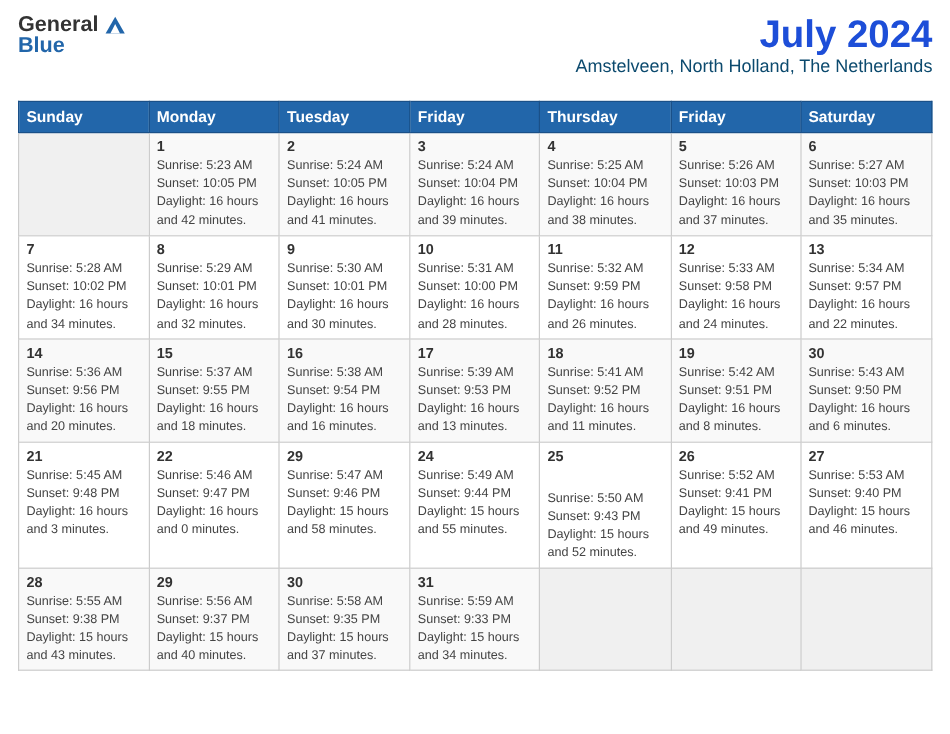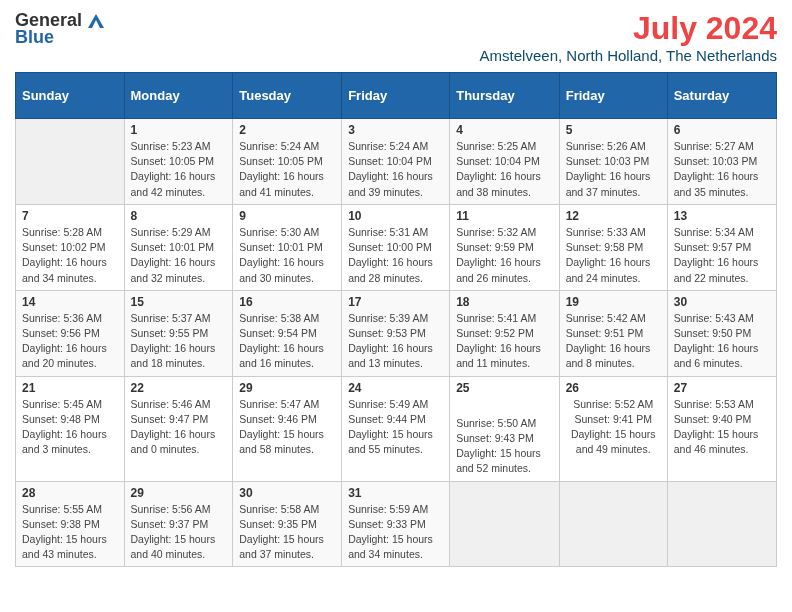--- a/index.html
+++ b/index.html
@@ -7,55 +7,55 @@
       font-family: Arial, sans-serif;
       background: #fff;
       width: 792px;
       min-height: 612px;
       padding: 10px 15px 15px;
     }
     .header {
       display: flex;
       justify-content: space-between;
       align-items: flex-start;
-      margin-bottom: 8px;
+      margin-bottom: 20px;
     }
     .logo {
       display: flex;
       flex-direction: column;
       align-items: flex-start;
     }
     .logo-row {
       display: flex;
       align-items: center;
       gap: 2px;
     }
     .title-block {
       text-align: right;
     }
     .title-block h1 {
       font-size: 32px;
       font-weight: bold;
-      color: #ef4444;
+      color: #1d4ed8;
     }
     .title-block h2 {
       font-size: 15px;
       font-weight: normal;
       color: #0c4a6e;
     }
     .calendar {
       width: 100%;
       border-collapse: collapse;
       border: 1px solid #ccc;
     }
     .calendar th {
       background: #2266aa;
       color: #fff;
       text-align: left;
-      padding: 15px 6px;
+      padding: 5px 6px;
       font-size: 13px;
       font-weight: bold;
       border: 1px solid #1a5088;
     }
     .calendar td {
       vertical-align: top;
       border: 1px solid #ccc;
       padding: 4px 6px;
       font-size: 10.5px;
       color: #333;
@@ -293,21 +293,21 @@
         </td>
         <td>
           <div class="day-num">25</div>
           <div class="day-info" style="white-space: pre-line; margin-top: 21px;">Sunrise: 5:50 AM
 Sunset: 9:43 PM
 Daylight: 15 hours
 and 52 minutes.</div>
         </td>
         <td>
           <div class="day-num">26</div>
-          <div class="day-info" style="white-space: pre-line; text-align: center;">Sunrise: 5:52 AM
+          <div class="day-info" style="white-space: pre-line;">Sunrise: 5:52 AM
 Sunset: 9:41 PM
 Daylight: 15 hours
 and 49 minutes.</div>
         </td>
         <td>
           <div class="day-num">27</div>
           <div class="day-info" style="white-space: pre-line;">Sunrise: 5:53 AM
 Sunset: 9:40 PM
 Daylight: 15 hours
 and 46 minutes.</div>

